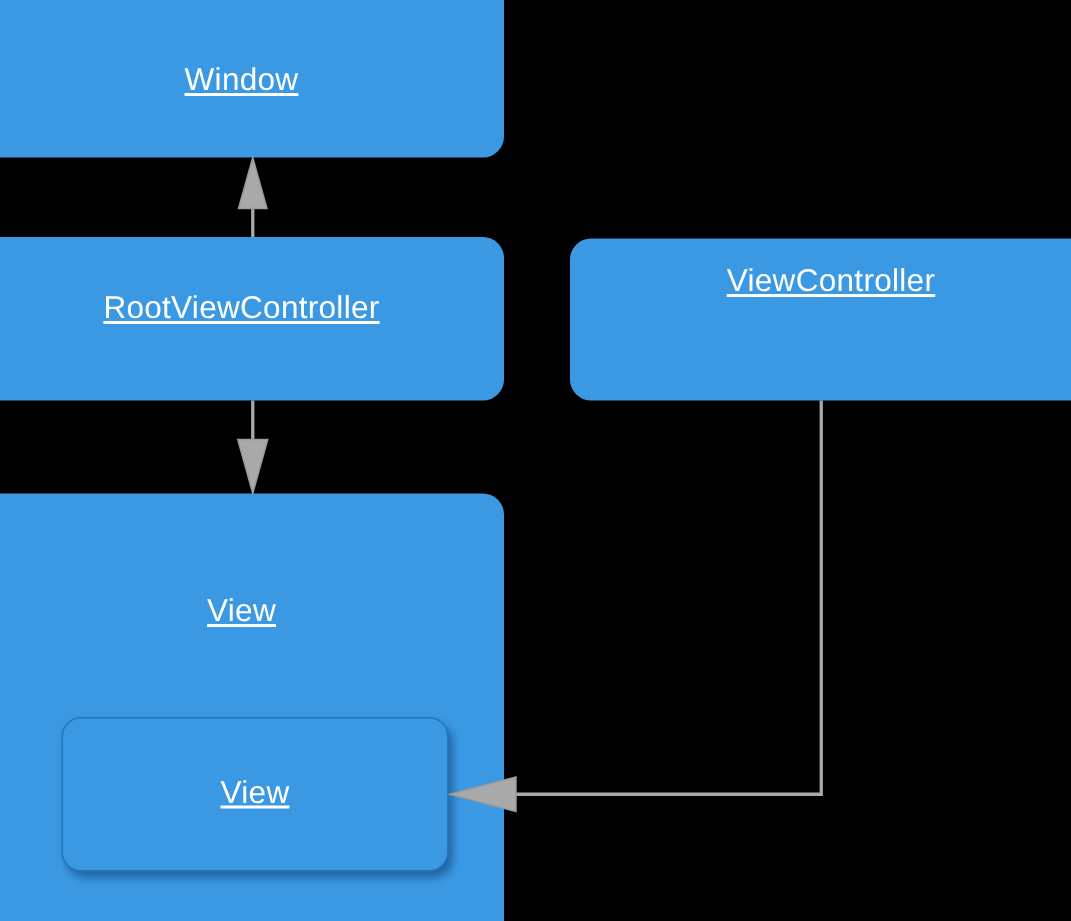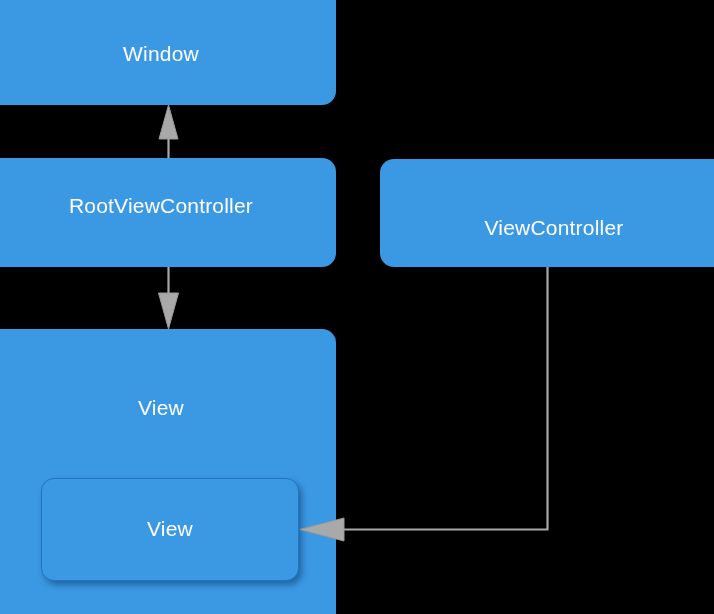--- a/index.html
+++ b/index.html
@@ -27,20 +27,21 @@
     font-size: 21px;
     font-weight: 400;
     letter-spacing: 0.2px;
     display: flex;
     align-items: flex-start;
     justify-content: center;
   }
   .node > .label {
     display: block;
     white-space: nowrap;
+    text-decoration: underline;
   }
 
   
   #node-window {
     left: -14px;
     top: -16px;
     width: 350px;
     height: 121px;
     border-radius: 14px;
   }
@@ -57,21 +58,21 @@
   #node-rootvc > .label { margin-top: 36px; }
 
   
   #node-vc {
     left: 380px;
     top: 159px;
     width: 348px;
     height: 108px;
     border-radius: 14px;
   }
-  #node-vc > .label { margin-top: 57px; }
+  #node-vc > .label { margin-top: 17px; }
 
   
   #node-view-outer {
     left: -14px;
     top: 329px;
     width: 350px;
     height: 299px;
     border-radius: 14px;
   }
   #node-view-outer > .label { margin-top: 67px; }

